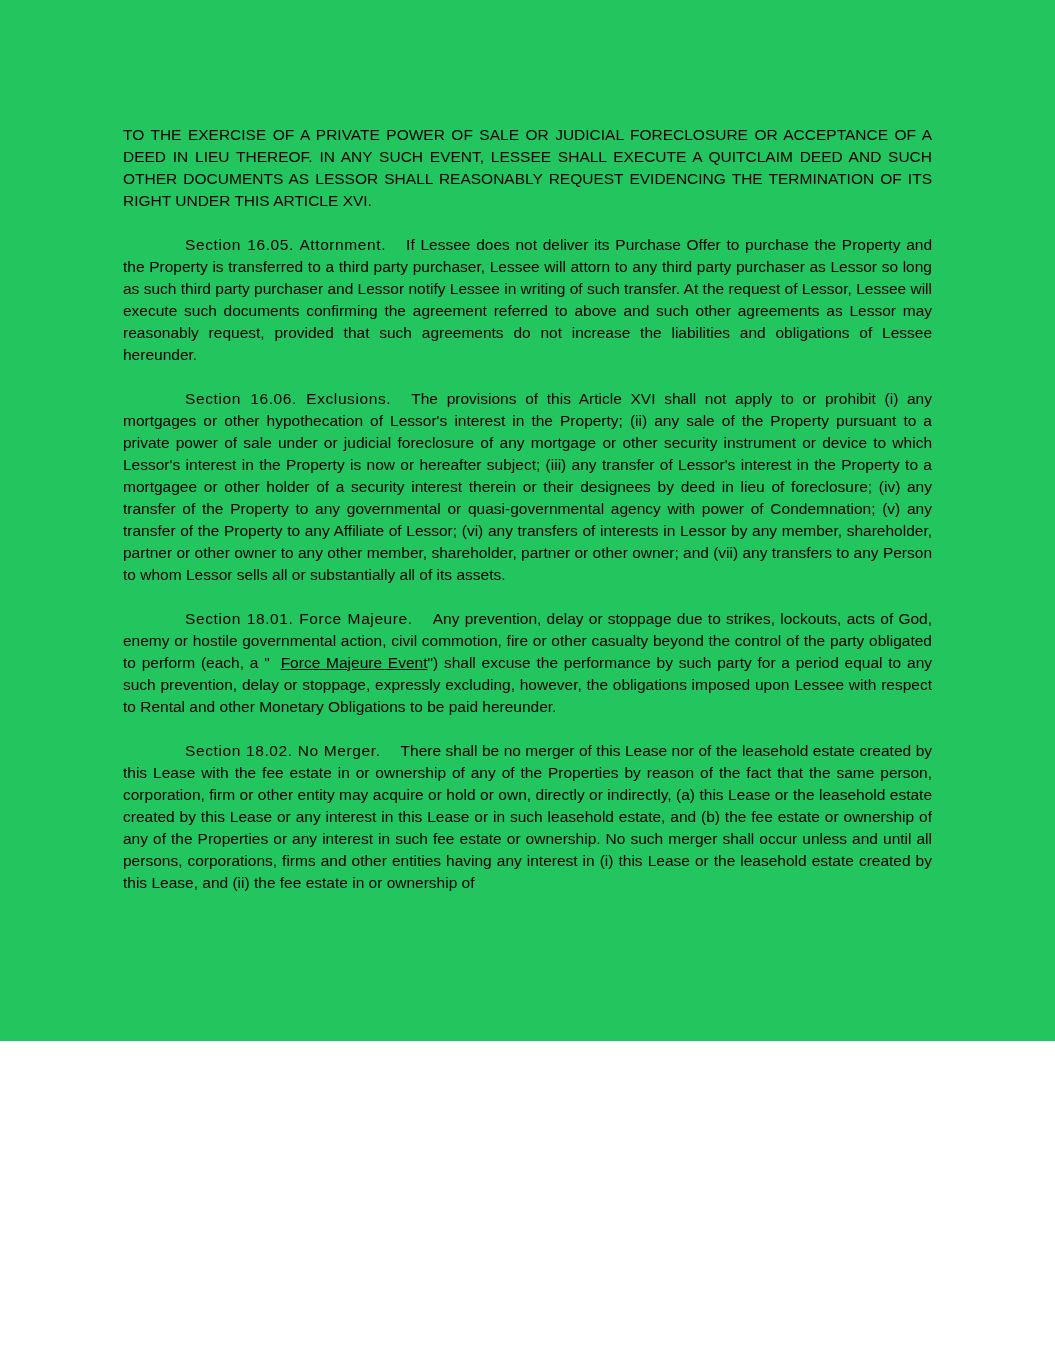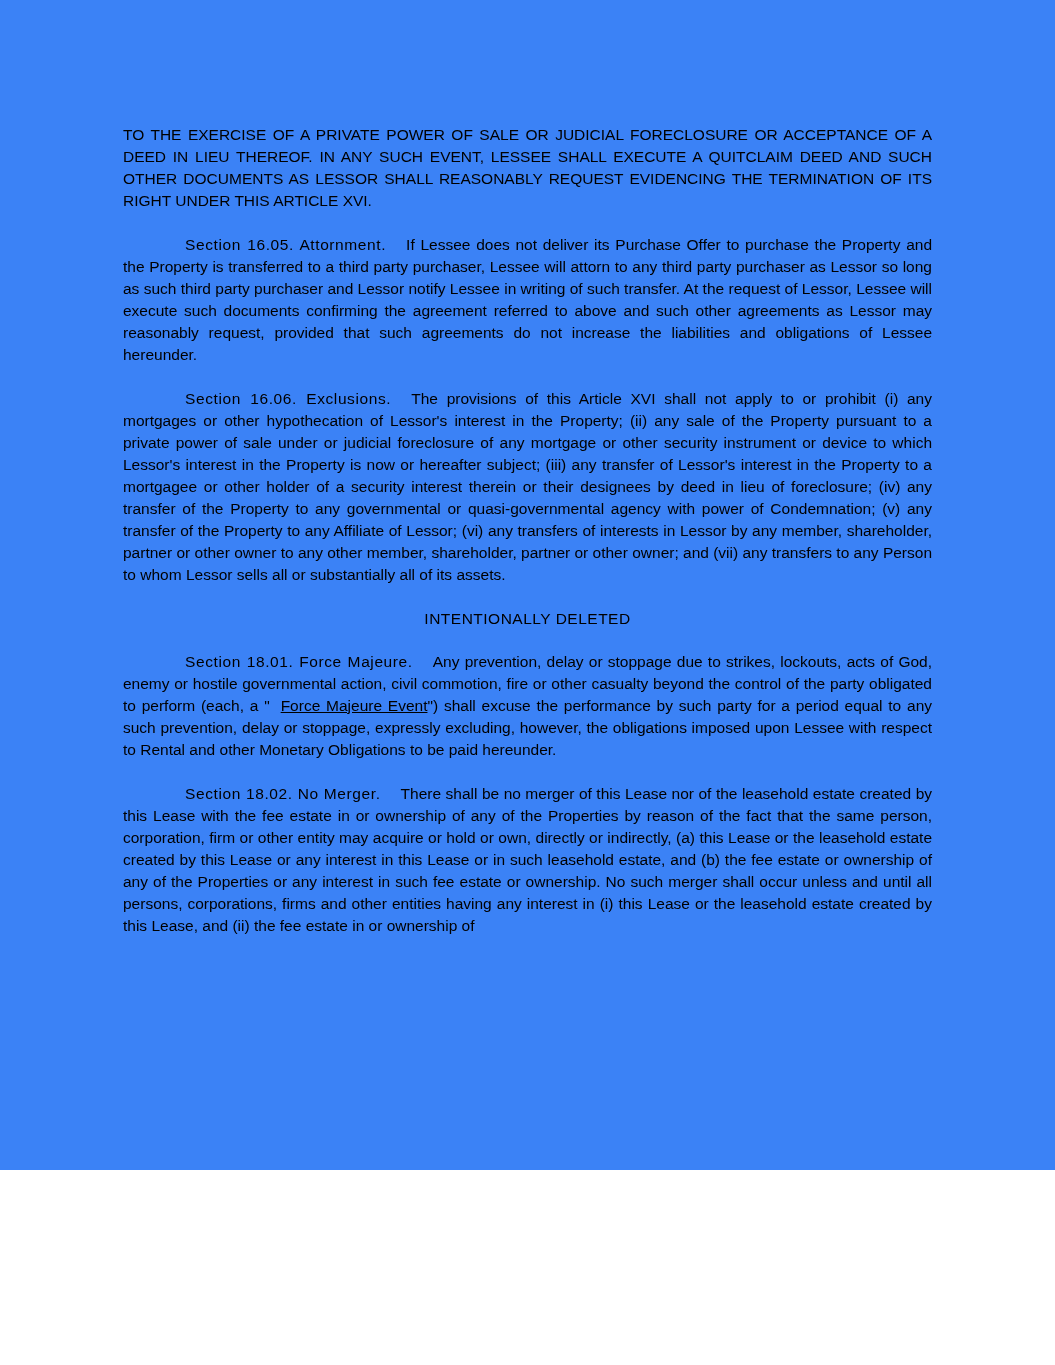--- a/index.html
+++ b/index.html
@@ -3,22 +3,22 @@
 <meta charset="utf-8">
 <style>
   html, body {
     margin: 0;
     padding: 0;
     background: #ffffff;
   }
   .page {
     position: relative;
     width: 1055px;
-    height: 1170px;
-    background: #3b82f6;
+    height: 1041px;
+    background: #22c55e;
     color: #000000;
     font-family: "Liberation Sans", sans-serif;
     overflow: hidden;
   }
   .content {
     position: absolute;
     left: 123px;
     top: 124px;
     width: 809px;
     font-size: 15.5px;
@@ -75,21 +75,20 @@
 <div class="page">
   <div class="content">
 
     <p class="para">TO THE EXERCISE OF A PRIVATE POWER OF SALE OR JUDICIAL FORECLOSURE OR ACCEPTANCE OF A DEED IN LIEU THEREOF.  IN ANY SUCH EVENT, LESSEE SHALL EXECUTE A QUITCLAIM DEED AND SUCH OTHER DOCUMENTS AS LESSOR SHALL REASONABLY REQUEST EVIDENCING THE TERMINATION OF ITS RIGHT UNDER THIS ARTICLE XVI.</p>
 
     <p class="para indent"><span class="sec-head">Section 16.05.  Attornment.</span><span>If Lessee does not deliver its Purchase Offer to purchase the Property and the Property is transferred to a third party purchaser, Lessee will attorn to any third party purchaser as Lessor so long as such third party purchaser and Lessor notify Lessee in writing of such transfer.  At the request of Lessor, Lessee will execute such documents confirming the agreement referred to above and such other agreements as Lessor may reasonably request, provided that such agreements do not increase the liabilities and obligations of Lessee hereunder.</span></p>
 
     <p class="para indent"><span class="sec-head">Section 16.06.  Exclusions.</span><span>The provisions of this Article XVI shall not apply to or prohibit (i) any mortgages or other hypothecation of Lessor's interest in the Property; (ii) any sale of the Property pursuant to a private power of sale under or judicial foreclosure of any mortgage or other security instrument or device to which Lessor's interest in the Property is now or hereafter subject; (iii) any transfer of Lessor's interest in the Property to a mortgagee or other holder of a security interest therein or their designees by deed in lieu of foreclosure; (iv) any transfer of the Property to any governmental or quasi-governmental agency with power of Condemnation; (v) any transfer of the Property to any Affiliate of Lessor; (vi) any transfers of interests in Lessor by any member, shareholder, partner or other owner to any other member, shareholder, partner or other owner; and (vii) any transfers to any Person to whom Lessor sells all or substantially all of its assets.</span></p>
 
 
-    <p class="center-head">INTENTIONALLY DELETED</p>
 
 
 
     <p class="para indent"><span class="sec-head">Section 18.01.  Force Majeure.</span><span>Any prevention, delay or stoppage due to strikes, lockouts, acts of God, enemy or hostile governmental action, civil commotion, fire or other casualty beyond the control of the party obligated to perform (each, a "</span><span class="u">Force Majeure Event</span><span>") shall excuse the performance by such party for a period equal to any such prevention, delay or stoppage, expressly excluding, however, the obligations imposed upon Lessee with respect to Rental and other Monetary Obligations to be paid hereunder.</span></p>
 
     <p class="para indent"><span class="sec-head">Section 18.02.  No Merger.</span><span>There shall be no merger of this Lease nor of the leasehold estate created by this Lease with the fee estate in or ownership of any of the Properties by reason of the fact that the same person, corporation, firm or other entity may acquire or hold or own, directly or indirectly, (a) this Lease or the leasehold estate created by this Lease or any interest in this Lease or in such leasehold estate, and (b) the fee estate or ownership of any of the Properties or any interest in such fee estate or ownership.  No such merger shall occur unless and until all persons, corporations, firms and other entities having any interest in (i) this Lease or the leasehold estate created by this Lease, and (ii) the fee estate in or ownership of</span></p>
 
   </div>
 
   <div class="footer-pagenum">30</div>

